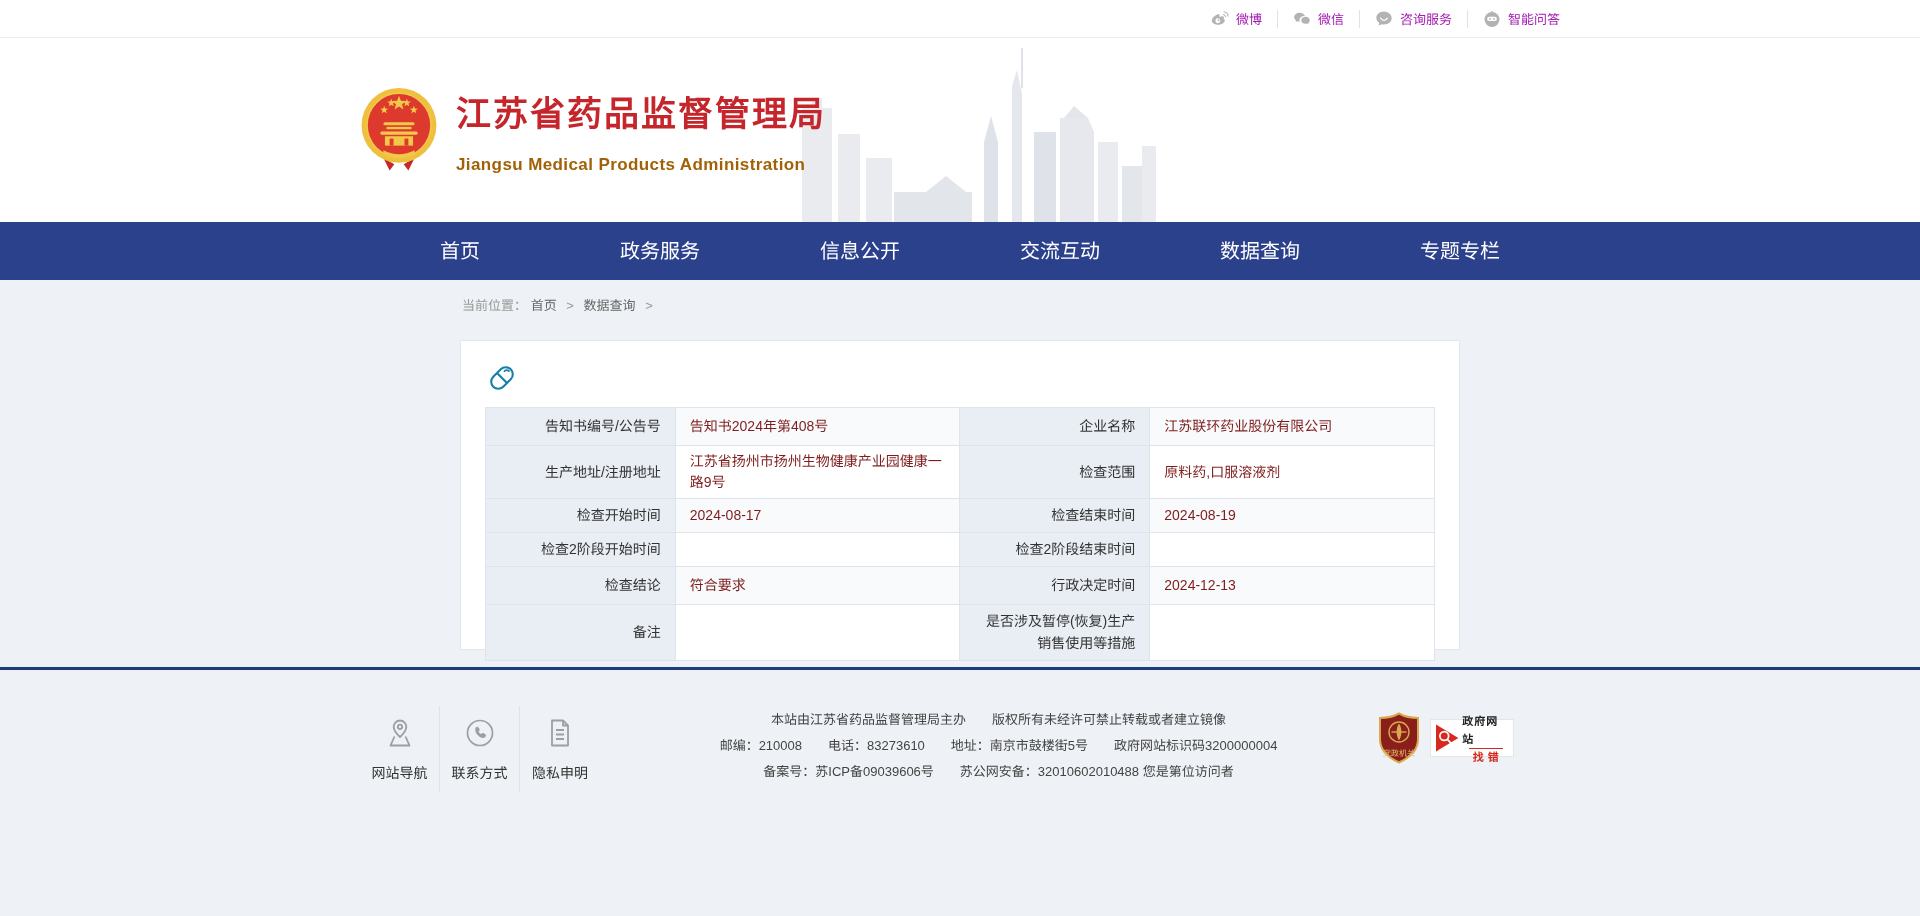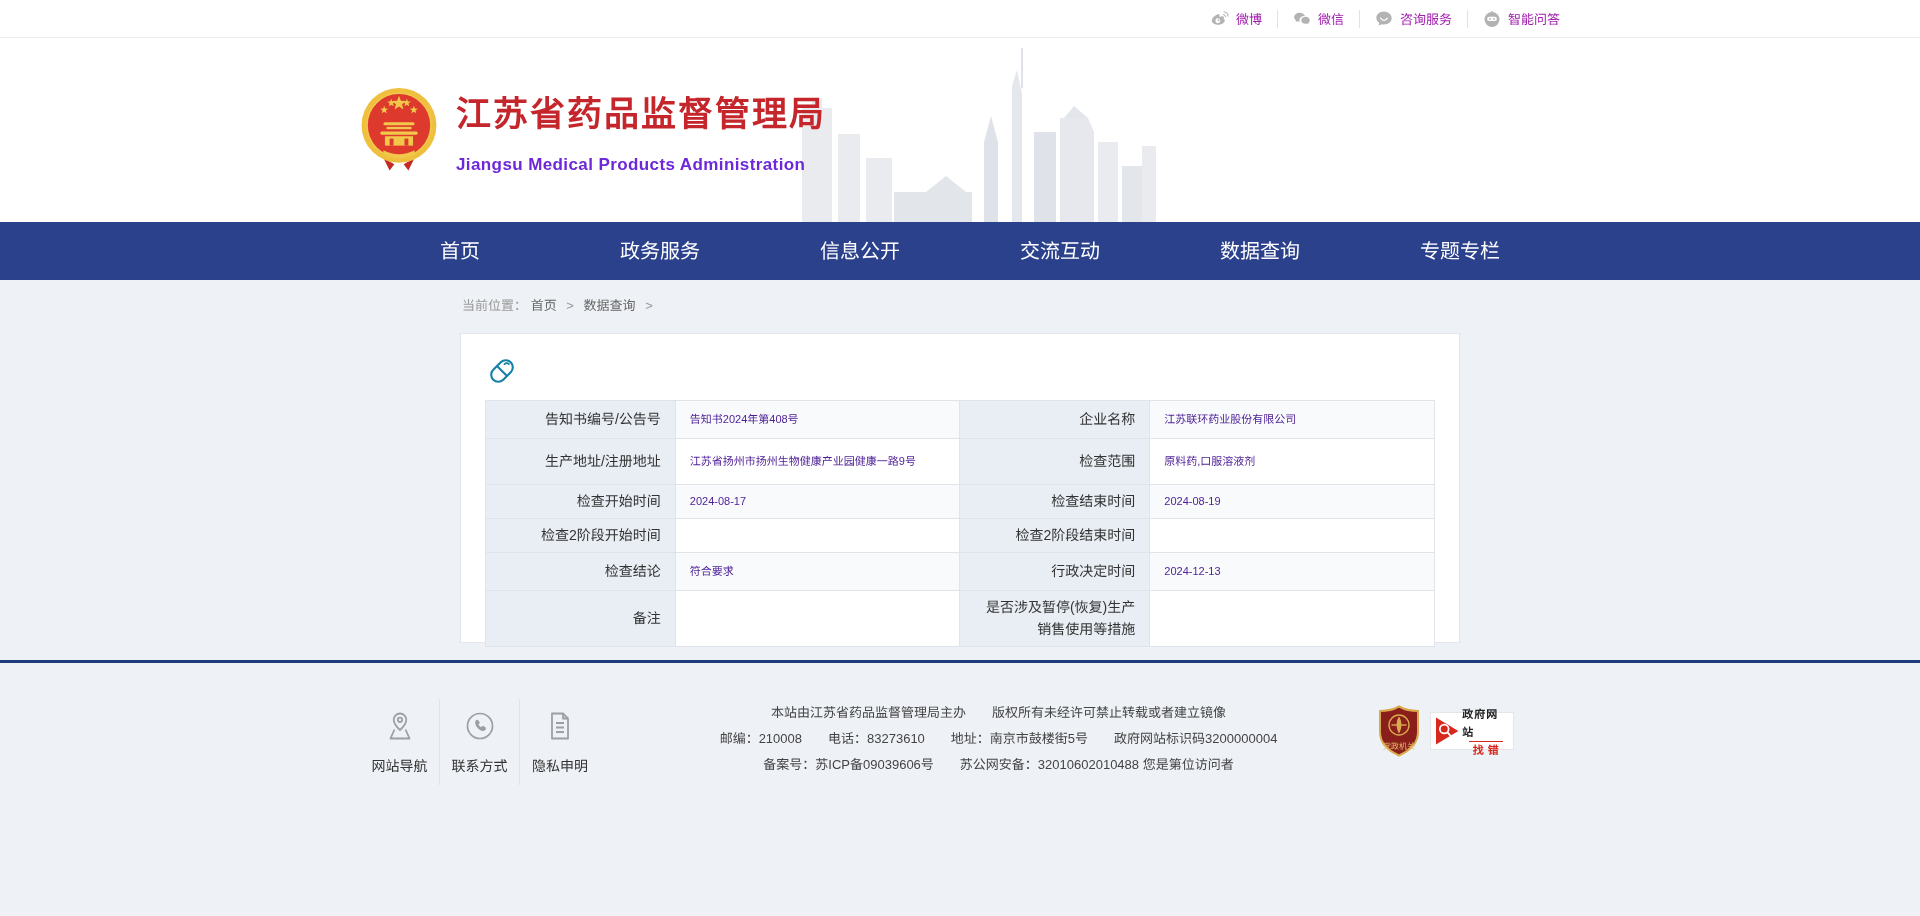--- a/index.html
+++ b/index.html
@@ -18,44 +18,44 @@
   .topbar-item svg { display:block; }
 
   
   .header { background:#fff; height:184px; position:relative; overflow:hidden; }
   .header-inner { width:1200px; margin:0 auto; height:100%; display:flex;
     position:relative; }
   .logo-link { display:flex; align-items:center; cursor:pointer; z-index:2; }
   .emblem { width:78px; height:88px; flex:0 0 auto; }
   .brand { margin-left:18px; }
   .brand-title { font-size:35px; font-weight:bold; color:#c4262b; letter-spacing:2px; }
-  .brand-sub { font-size:17px; font-weight:bold; color:#6d28d9; margin-top:19px; letter-spacing:.4px; }
+  .brand-sub { font-size:17px; font-weight:bold; color:#a16207; margin-top:19px; letter-spacing:.4px; }
   .skyline { position:absolute; left:438px; bottom:0; width:372px; height:176px; z-index:1; }
 
   
   .nav { background:#2b418c; height:58px; }
   .nav-inner { width:1200px; margin:0 auto; display:flex; }
   .nav-item { width:200px; line-height:58px; text-align:center; color:#fff;
     font-size:20px; cursor:pointer; }
 
   
   .breadcrumb-wrap { width:1000px; margin:0 auto; padding:15px 2px 11px; font-size:13px; color:#999; }
   .breadcrumb-wrap a { color:#666; text-decoration:none; cursor:pointer; }
   .crumb-sep { margin:0 6px; color:#999; }
 
   
-  .card { width:1000px; margin:8px auto; background:#fff; border:1px solid #e3e7ed;
+  .card { width:1000px; margin:15px auto; background:#fff; border:1px solid #e3e7ed;
     height:310px; padding:20px 24px 24px; }
   .pill-icon { width:30px; height:30px; margin:2px 0 10px 2px; }
 
   table.record { width:100%; border-collapse:collapse; table-layout:fixed; }
   .record th, .record td { border:1px solid #dfe4ea; vertical-align:middle; }
   .record th { background:#e9eef5; font-weight:normal; text-align:right;
     padding:5px 14px; font-size:14px; color:#333; line-height:1.6; }
-  .record td { padding:5px 14px; font-size:11px; color:#4c1d95; background:#fff; line-height:1.5; }
+  .record td { padding:5px 14px; font-size:14px; color:#7f1d1d; background:#fff; line-height:1.5; }
   .record tr:nth-child(odd) td { background:#f8fafc; }
   .record tr:nth-child(1) { height:38px; }
   .record tr:nth-child(2) { height:46px; }
   .record tr:nth-child(3) { height:34px; }
   .record tr:nth-child(4) { height:34px; }
   .record tr:nth-child(5) { height:38px; }
   .record tr:nth-child(6) { height:52px;padding-left:8px; }
 
   
   .footer { border-top:3px solid #1e3c7c; background:#eef1f5; height:263px; margin-top:17px; }

